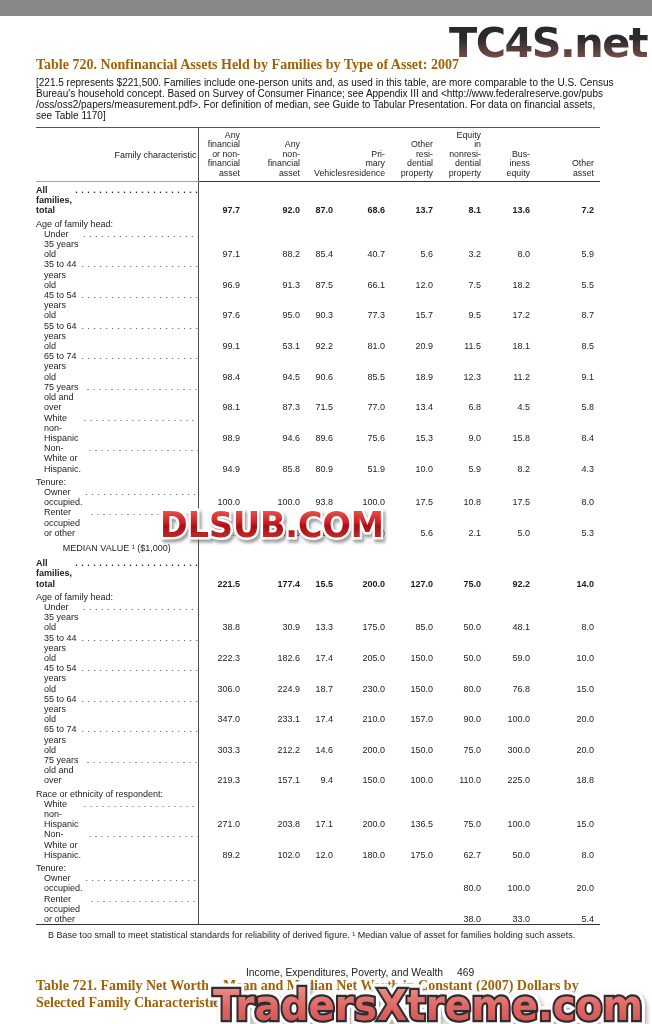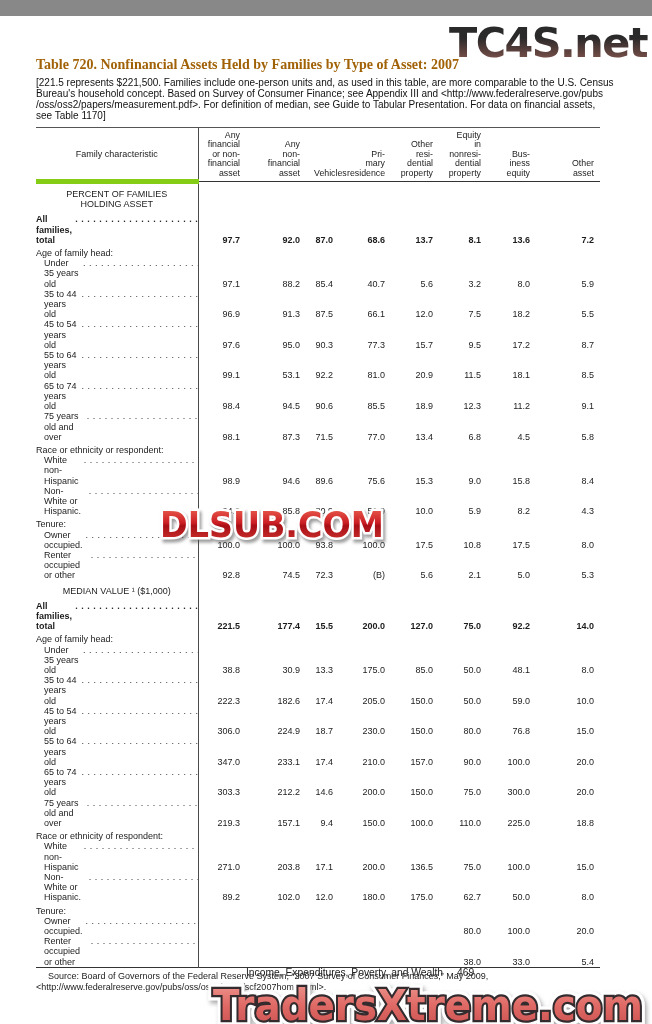--- a/index.html
+++ b/index.html
@@ -25,21 +25,21 @@
   
   #t720{ border-top:1px solid #555; border-bottom:1.5px solid #333; margin-top:2px;}
   #t720 thead th{ border-bottom:1px solid #333; font-weight:normal; }
   #t720 th:nth-child(2), #t720 td:nth-child(2){ border-left:1px solid #4a4a4a; }
   #t720 td{ font-size:9px; line-height:10.2px; padding:0; vertical-align:bottom;}
   #t720 .r-group td{ padding-top:3px;text-align:center; }
   #t720 .r-total td{ padding-top:3px; }
   #t720 .r-section td{ padding:5px 0 2px 0; }
 
   th.stubhead{ font-weight:normal; font-size:9px; text-align:center; vertical-align:middle; border-bottom:1.5px solid #333;}
-  #t720 th.stubhead{border-bottom:5px solid #84cc16;}
+  #t720 th.stubhead{border-bottom:1px solid #84cc16;text-align:right;}
   th.colhead{ font-size:8.8px; line-height:9.4px; text-align:right; vertical-align:bottom;
       padding:3px 6px 3px 8px; white-space:pre-line; }
 
   td.stub{ overflow:hidden; }
   .stubflex{ display:flex; align-items:baseline; overflow:hidden; }
   .lbl{ white-space:pre-line; }
   .r-data .stubflex{ padding-left:8px; }
   .r-section .stubflex{ justify-content:center; text-align:center; }
   .r-total{ font-weight:bold; }
   td.num{ text-align:right; padding-right:6px !important; }
@@ -116,36 +116,20 @@
 dential
 property</th>
           <th class="colhead">Bus-
 iness
 equity</th>
           <th class="colhead">Other
 asset</th>
         </tr>
       </thead>
       <tbody>
-          <tr class="r-section">
-            <td class="stub">
-              <div class="stubflex">
-                <span class="lbl">PERCENT OF FAMILIES
-HOLDING ASSET</span>
-              </div>
-            </td>
-            <td class="num"></td>
-            <td class="num"></td>
-            <td class="num"></td>
-            <td class="num"></td>
-            <td class="num"></td>
-            <td class="num"></td>
-            <td class="num"></td>
-            <td class="num"></td>
-          </tr>
           <tr class="r-total">
             <td class="stub">
               <div class="stubflex">
                 <span class="lbl">All families, total</span>
                 <span class="dots"></span>
               </div>
             </td>
             <td class="num">97.7</td>
             <td class="num">92.0</td>
             <td class="num">87.0</td>
@@ -259,35 +243,20 @@
             </td>
             <td class="num">98.1</td>
             <td class="num">87.3</td>
             <td class="num">71.5</td>
             <td class="num">77.0</td>
             <td class="num">13.4</td>
             <td class="num">6.8</td>
             <td class="num">4.5</td>
             <td class="num">5.8</td>
           </tr>
-          <tr class="r-group">
-            <td class="stub">
-              <div class="stubflex">
-                <span class="lbl">Race or ethnicity or respondent:</span>
-              </div>
-            </td>
-            <td class="num"></td>
-            <td class="num"></td>
-            <td class="num"></td>
-            <td class="num"></td>
-            <td class="num"></td>
-            <td class="num"></td>
-            <td class="num"></td>
-            <td class="num"></td>
-          </tr>
           <tr class="r-data">
             <td class="stub">
               <div class="stubflex">
                 <span class="lbl">White non-Hispanic</span>
                 <span class="dots"></span>
               </div>
             </td>
             <td class="num">98.9</td>
             <td class="num">94.6</td>
             <td class="num">89.6</td>
@@ -592,21 +561,21 @@
             <td class="num"></td>
             <td class="num"></td>
             <td class="num"></td>
             <td class="num">38.0</td>
             <td class="num">33.0</td>
             <td class="num">5.4</td>
           </tr>
         </tbody>
     </table>
 
-    <p class="source">Source: Board of Governors of the Federal Reserve System, “2007 Survey of Consumer Finances,” May 2009, &lt;http://www.federalreserve.gov/pubs/oss/oss2/2007/scf2007home.html&gt;.</p>
+    <p class="footnote">B Base too small to meet statistical standards for reliability of derived figure.   ¹ Median value of asset for families holding such assets.</p>
 
     <h1 class="tbl-title" style="margin-top:36px">Table 721. Family Net Worth—Mean and Median Net Worth in Constant (2007) Dollars by Selected Family Characteristics: 1998 to 2007</h1>
 
   </div>
 
   <div class="runfoot">
     <span>Income, Expenditures, Poverty, and Wealth</span><span class="pgnum">469</span>
   </div>
   <div class="imprint">U.S. Census Bureau, Statistical Abstract of the United States: 2012</div>
 

